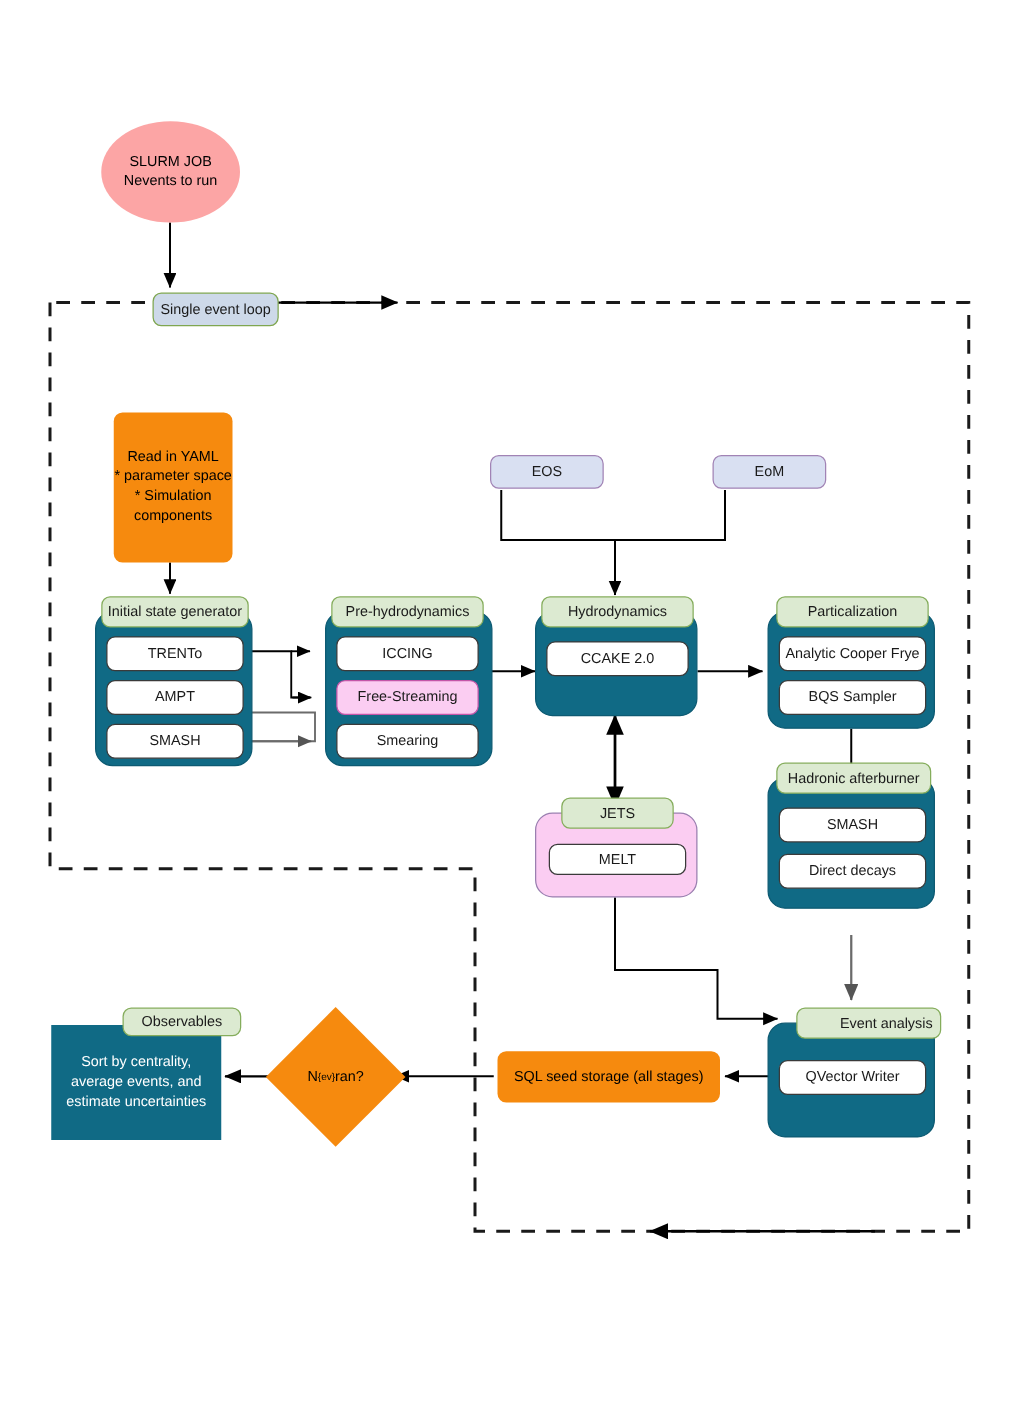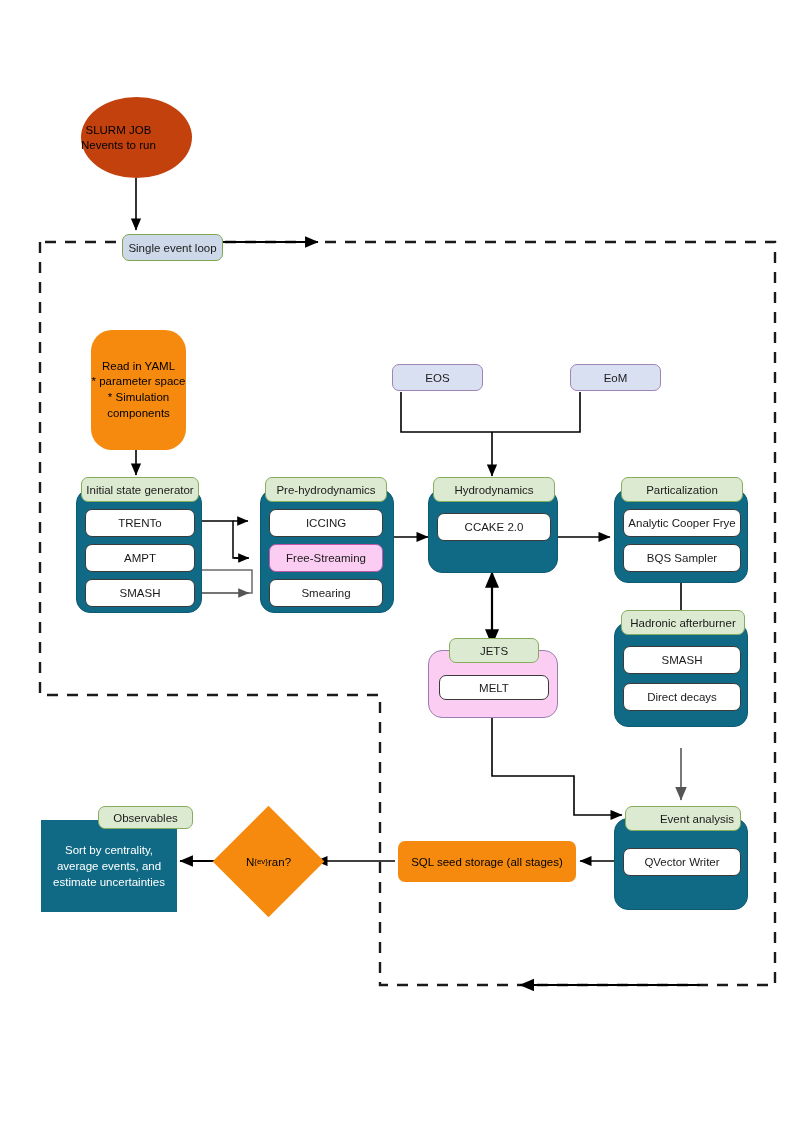--- a/index.html
+++ b/index.html
@@ -26,23 +26,24 @@
     pointer-events: none;
   }
   .node {
     position: absolute;
     box-sizing: border-box;
   }
 
   
   .ellipse {
     border-radius: 50%;
-    background: #c2410c;
-    display: flex;
-    align-items: center;
+    background: #fca5a5;
+    display: flex;
+    align-items: center;
+    justify-content: center;
     text-align: center;
     color: #000;
     font-size: 11.5px;
     line-height: 1.25;
   }
 
   
   .pill {
     border-radius: 7px;
     display: flex;
@@ -106,21 +107,21 @@
     z-index: 3;
   }
   .item-pink {
     background: #fbcdf2;
     border: 1.6px solid #c456a8;
   }
 
   
   .orange-round {
     background: #f68a0e;
-    border-radius: 21px;
+    border-radius: 7px;
     display: flex;
     align-items: center;
     justify-content: center;
     text-align: center;
     font-size: 11.5px;
     line-height: 1.35;
     color: #000;
   }
   .orange-flat {
     background: #f68a0e;
@@ -287,21 +288,21 @@
     <div class="item" style="left:10px; top:24px; width:110px; height:25px;">MELT</div>
   </div>
 
   <div class="group group-teal" style="left:614px; top:622px; width:134px; height:105px;">
     <div class="group-header" style="left:6px; width:124px;">Hadronic afterburner</div>
     <div class="item" style="left:8px; top:23px; width:118px; height:28px;">SMASH</div>
     <div class="item" style="left:8px; top:60px; width:118px; height:28px;">Direct decays</div>
   </div>
 
   <div class="group group-teal" style="left:614px; top:818px; width:134px; height:92px;">
-    <div class="group-header" style="left:10px; width:116px;padding-left:28px;">Event analysis</div>
+    <div class="group-header" style="left:22px; width:116px;padding-left:28px;">Event analysis</div>
     <div class="item" style="left:8px; top:29px; width:118px; height:28px;">QVector Writer</div>
   </div>
 
   <div class="node orange-flat" style="left:398px; top:841px; width:178px; height:41px;">
     <span>SQL seed storage (all stages)</span>
   </div>
 
   <div class="diamond-wrap" style="left:229px; top:822px; width:79px; height:79px;">
     <div class="diamond-shape"></div>
     <div class="diamond-text">

